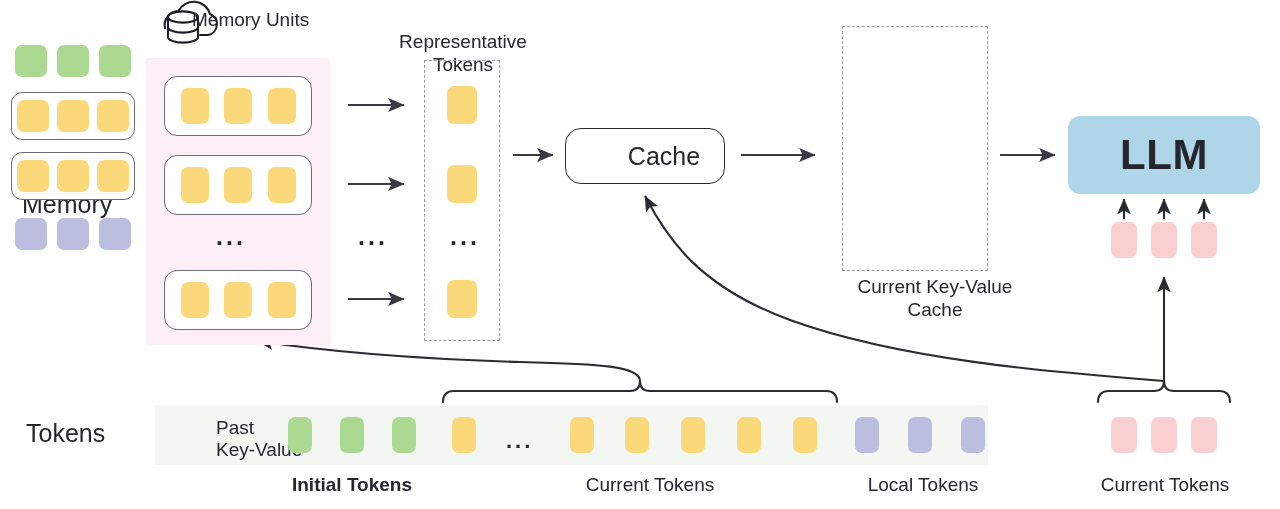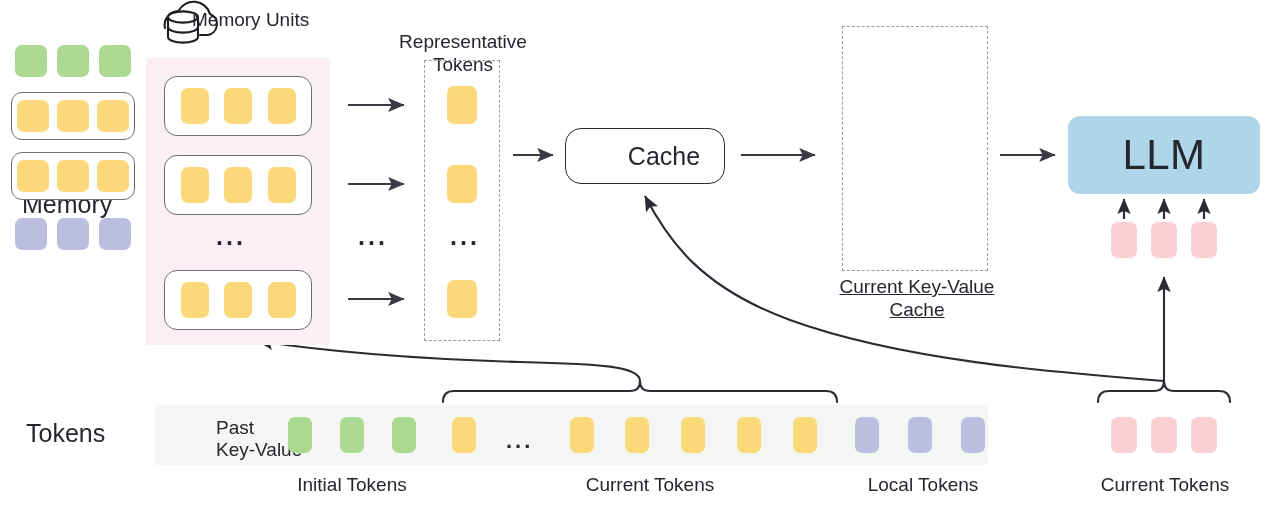--- a/index.html
+++ b/index.html
@@ -106,21 +106,21 @@
     left: 11px;
     padding: 0 5px;
   }
   .kv-tok { width: 32px; height: 32px; border-radius: 7px; }
 
   
   #llm {
     left: 1068px; top: 116px; width: 192px; height: 78px;
     background: #aed5e8;
     border-radius: 12px;
-    display: flex; align-items: center; justify-content: center;
+    display: flex; align-items: center; justify-content: center; font-weight: bold;
   }
   #llm .txt { font-size: 42px; color: #26262e; letter-spacing: 0.5px; }
 
   
   #inputs-bg {
     left: 155px; top: 405px; width: 833px; height: 60px;
     background: #f4f6f4;
   }
   .in-tok {
     position: absolute;
@@ -215,21 +215,21 @@
   <div class="label lbl-row-left" style="left:22px; top:158px;">Context
 Memory</div>
 
   <div class="label lbl-row-left" style="left:26px; top:418px;">Tokens</div>
 
   <div class="label lbl-cap" style="left:192px; top:8px; text-align:left;">Memory Units</div>
 
   <div class="label lbl-cap" style="left:378px; top:2px; width:170px;margin-top:28px;">Representative
 Tokens</div>
 
-  <div class="label lbl-cap" style="left:827px; top:275px; width:180px;text-decoration:underline;">Current Key-Value
+  <div class="label lbl-cap" style="left:845px; top:275px; width:180px;">Current Key-Value
 Cache</div>
 
   <div class="abs" id="mem-bg"></div>
 
   <div class="mem-unit" style="left:164px; top:76px;">
     <span class="tok"></span>
     <span class="tok"></span>
     <span class="tok"></span>
   </div>
   <div class="mem-unit" style="left:164px; top:155px;">
@@ -309,21 +309,21 @@
   <div class="in-tok" style="left:793px; background:#fbd97a;"></div>
 
   <div class="in-tok" style="left:855px; background:#bcbee0;"></div>
   <div class="in-tok" style="left:908px; background:#bcbee0;"></div>
   <div class="in-tok" style="left:961px; background:#bcbee0;"></div>
 
   <div class="cur-tok" style="left:1111px;"></div>
   <div class="cur-tok" style="left:1151px;"></div>
   <div class="cur-tok" style="left:1191px;"></div>
 
-  <div class="label lbl-caption" style="left:262px; top:473px; width:180px;">Initial Tokens</div>
+  <div class="label lbl-caption" style="left:262px; top:473px; width:180px;font-weight:bold;">Initial Tokens</div>
 
   <div class="label lbl-caption" style="left:560px; top:473px; width:180px;">Current Tokens</div>
 
   <div class="label lbl-caption" style="left:1075px; top:473px; width:180px;">Current Tokens</div>
 
   <div class="label lbl-caption" style="left:833px; top:473px; width:180px;">Local Tokens</div>
 
 </div>
 
 </body></html>

